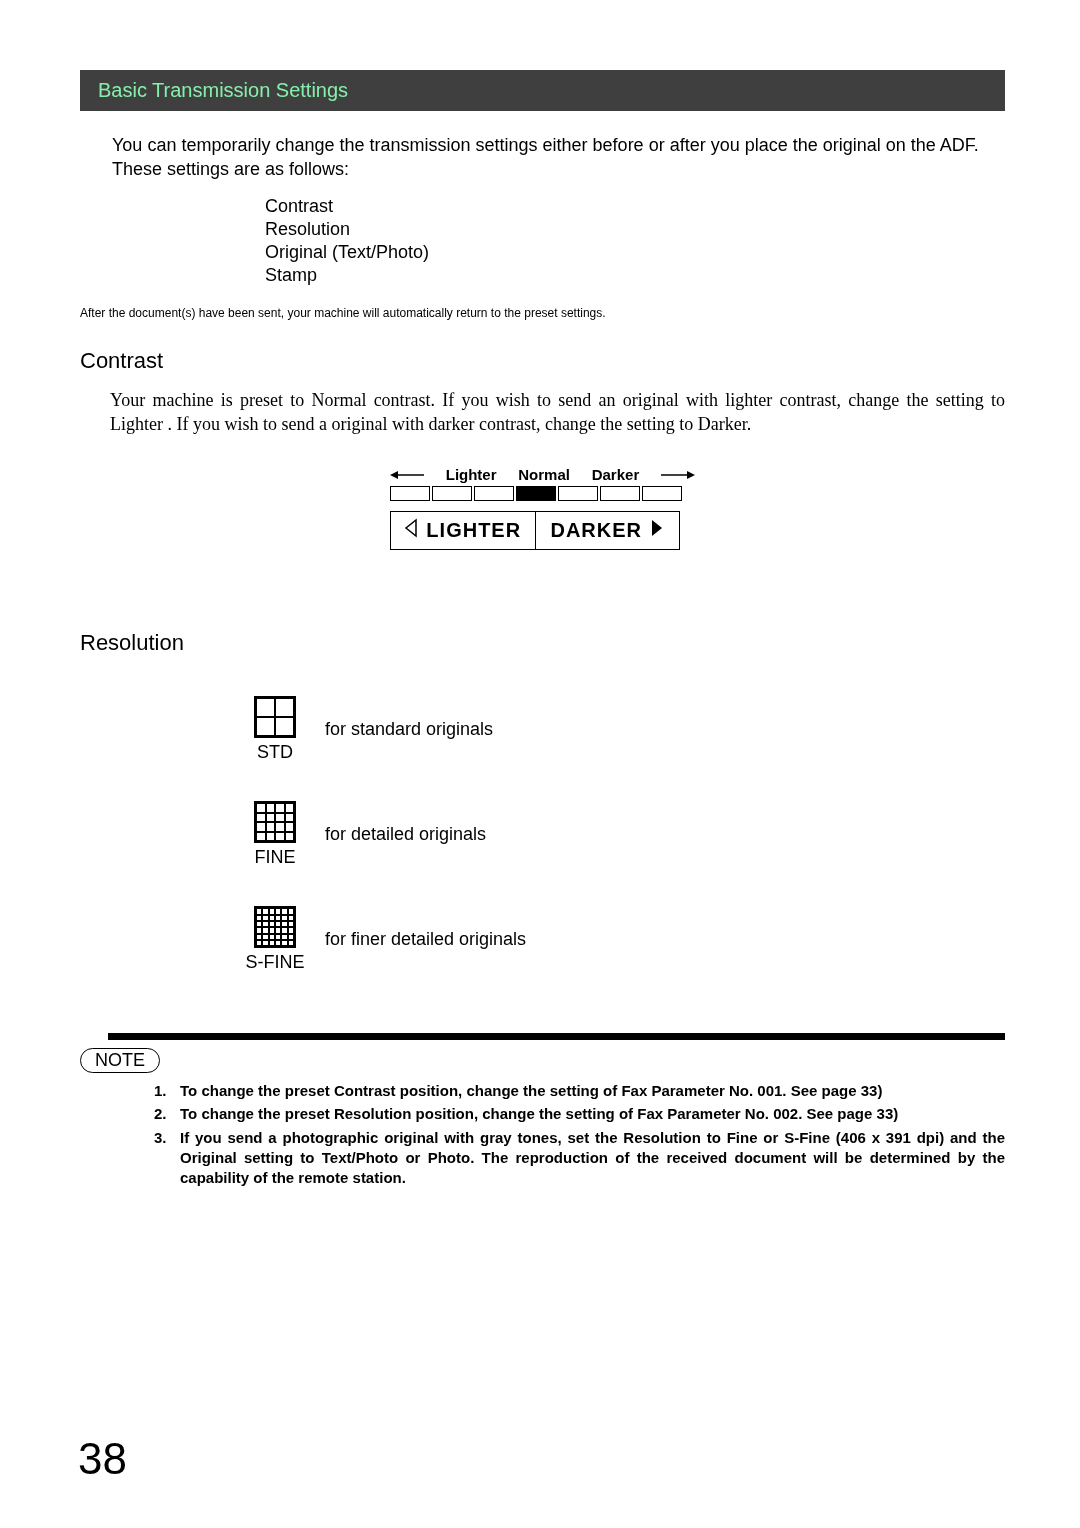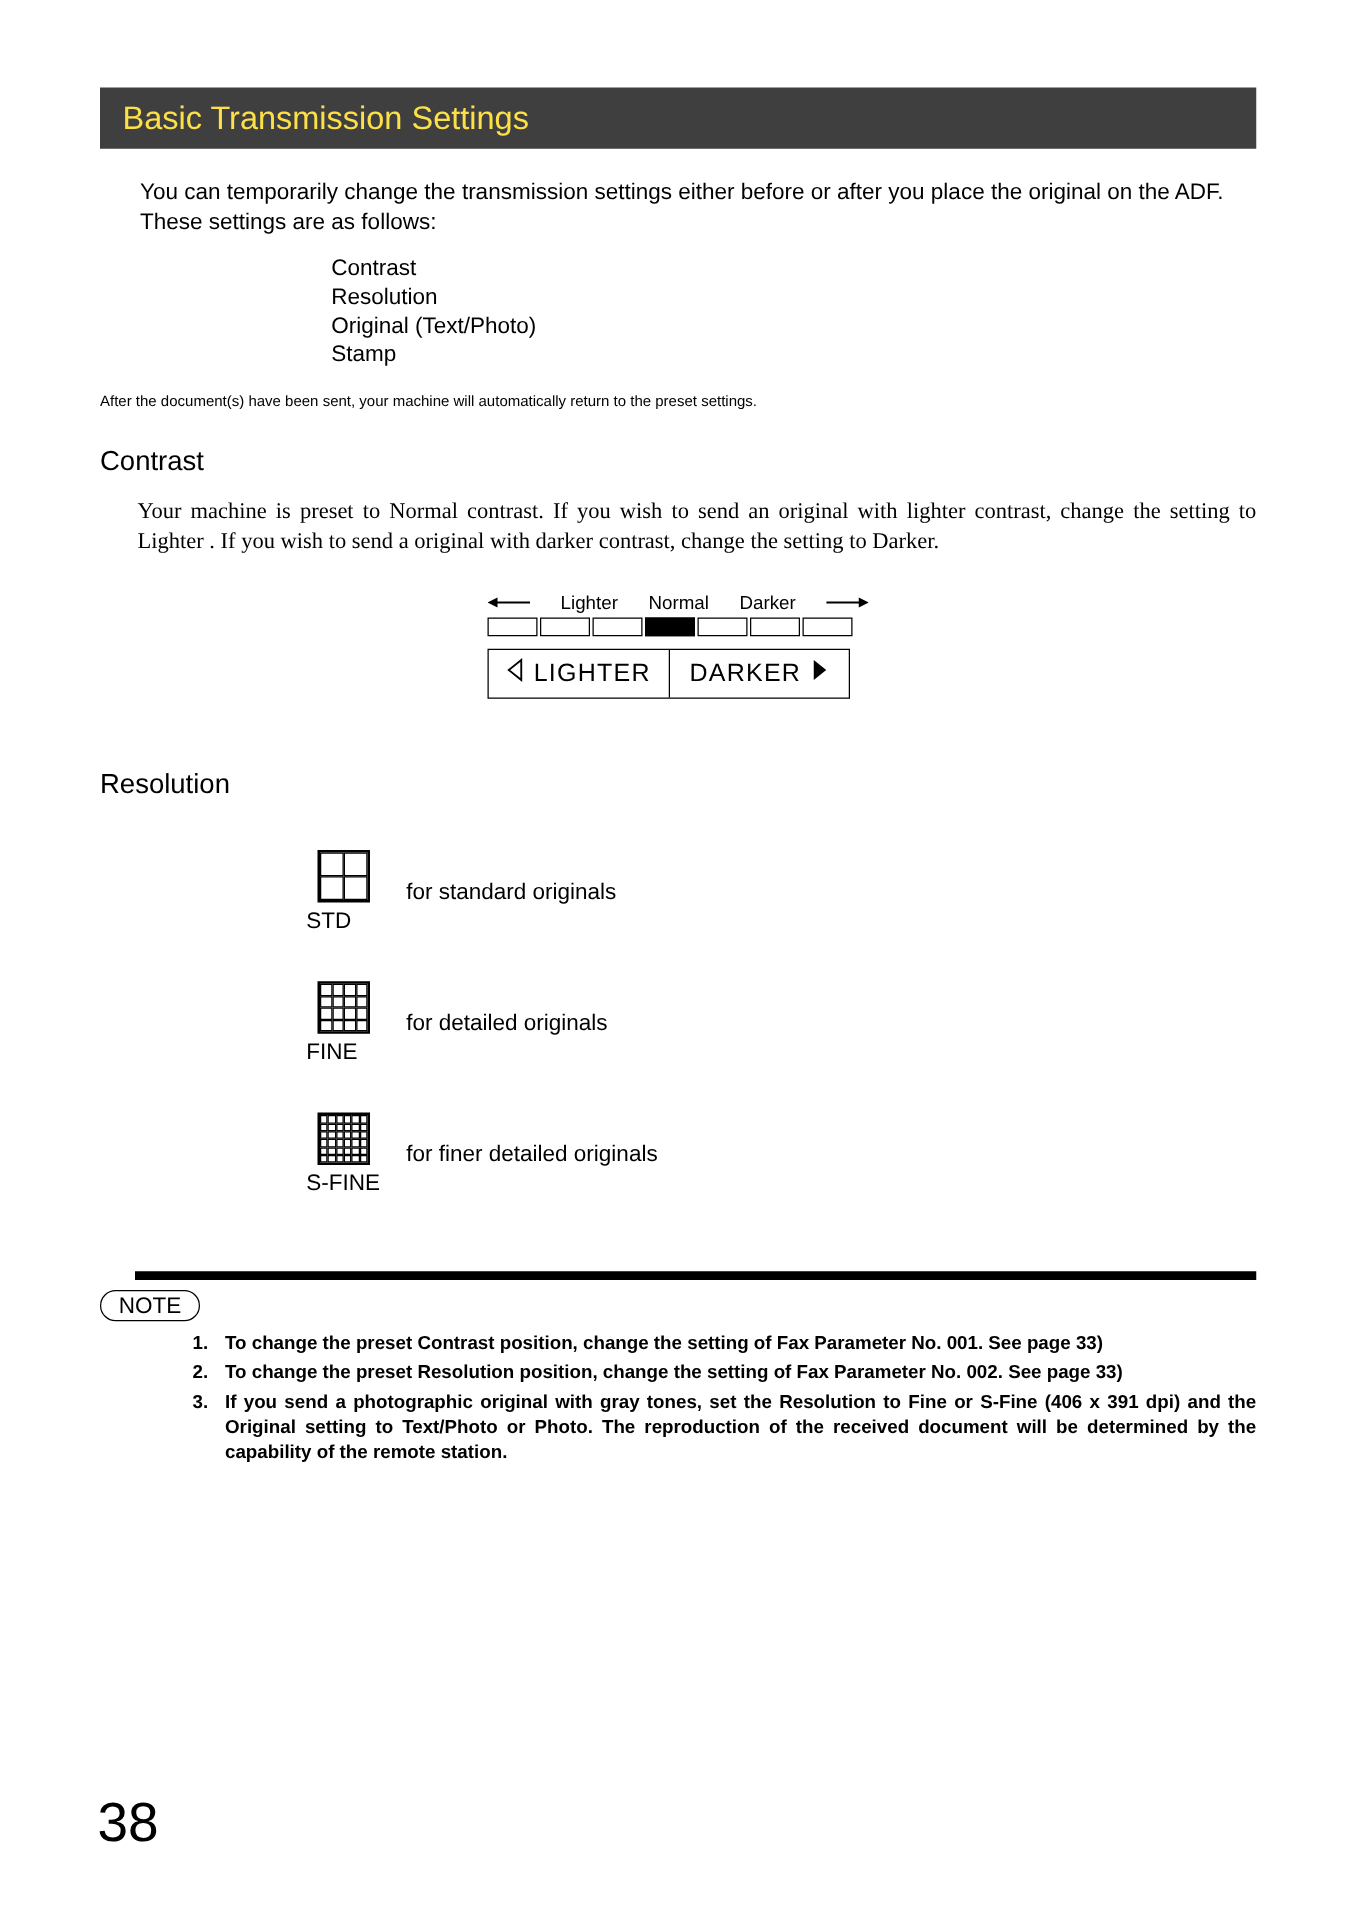--- a/index.html
+++ b/index.html
@@ -7,22 +7,22 @@
     font-family: Arial, Helvetica, sans-serif;
     background: #fff;
     color: #000;
     width: 1080px;
     height: 1528px;
     padding: 70px 75px 40px 80px;
     position: relative;
   }
   .title-bar {
     background: #3f3f3f;
-    color: #fde047;
-    font-size: 26px;
+    color: #86efac;
+    font-size: 20px;
     padding: 9px 18px;
     margin-bottom: 22px;
   }
   .intro {
     font-size: 18px;
     line-height: 1.35;
     margin-bottom: 14px;
     margin-left: 32px;
   }
   .settings-list {
@@ -43,22 +43,23 @@
     margin-bottom: 14px;
   }
   .body-indent {
     margin-left: 30px;
     font-size: 18px;
     line-height: 1.35;
     text-align: justify;
     font-family: Liberation Serif, serif;
   }
   .contrast-diagram {
-    margin: 30px auto 55px auto;
+    margin: 30px auto 80px auto;
     width: 305px;
+    font-weight: bold;
   }
   .contrast-labels {
     display: flex;
     align-items: center;
     font-size: 15px;
     margin-bottom: 3px;
     justify-content: space-between;
   }
   .boxes-row {
     display: flex;
@@ -94,20 +95,21 @@
     margin-top: 40px;
   }
   .res-item {
     display: flex;
     align-items: center;
     gap: 20px;
     margin-bottom: 38px;
   }
   .res-icon {
     width: 60px;
+    text-align: center;
     font-size: 18px;
   }
   .res-desc { font-size: 18px; }
   .grid-box {
     width: 42px;
     height: 42px;
     border: 2px solid #000;
     margin: 0 auto 4px auto;
     display: grid;
   }

